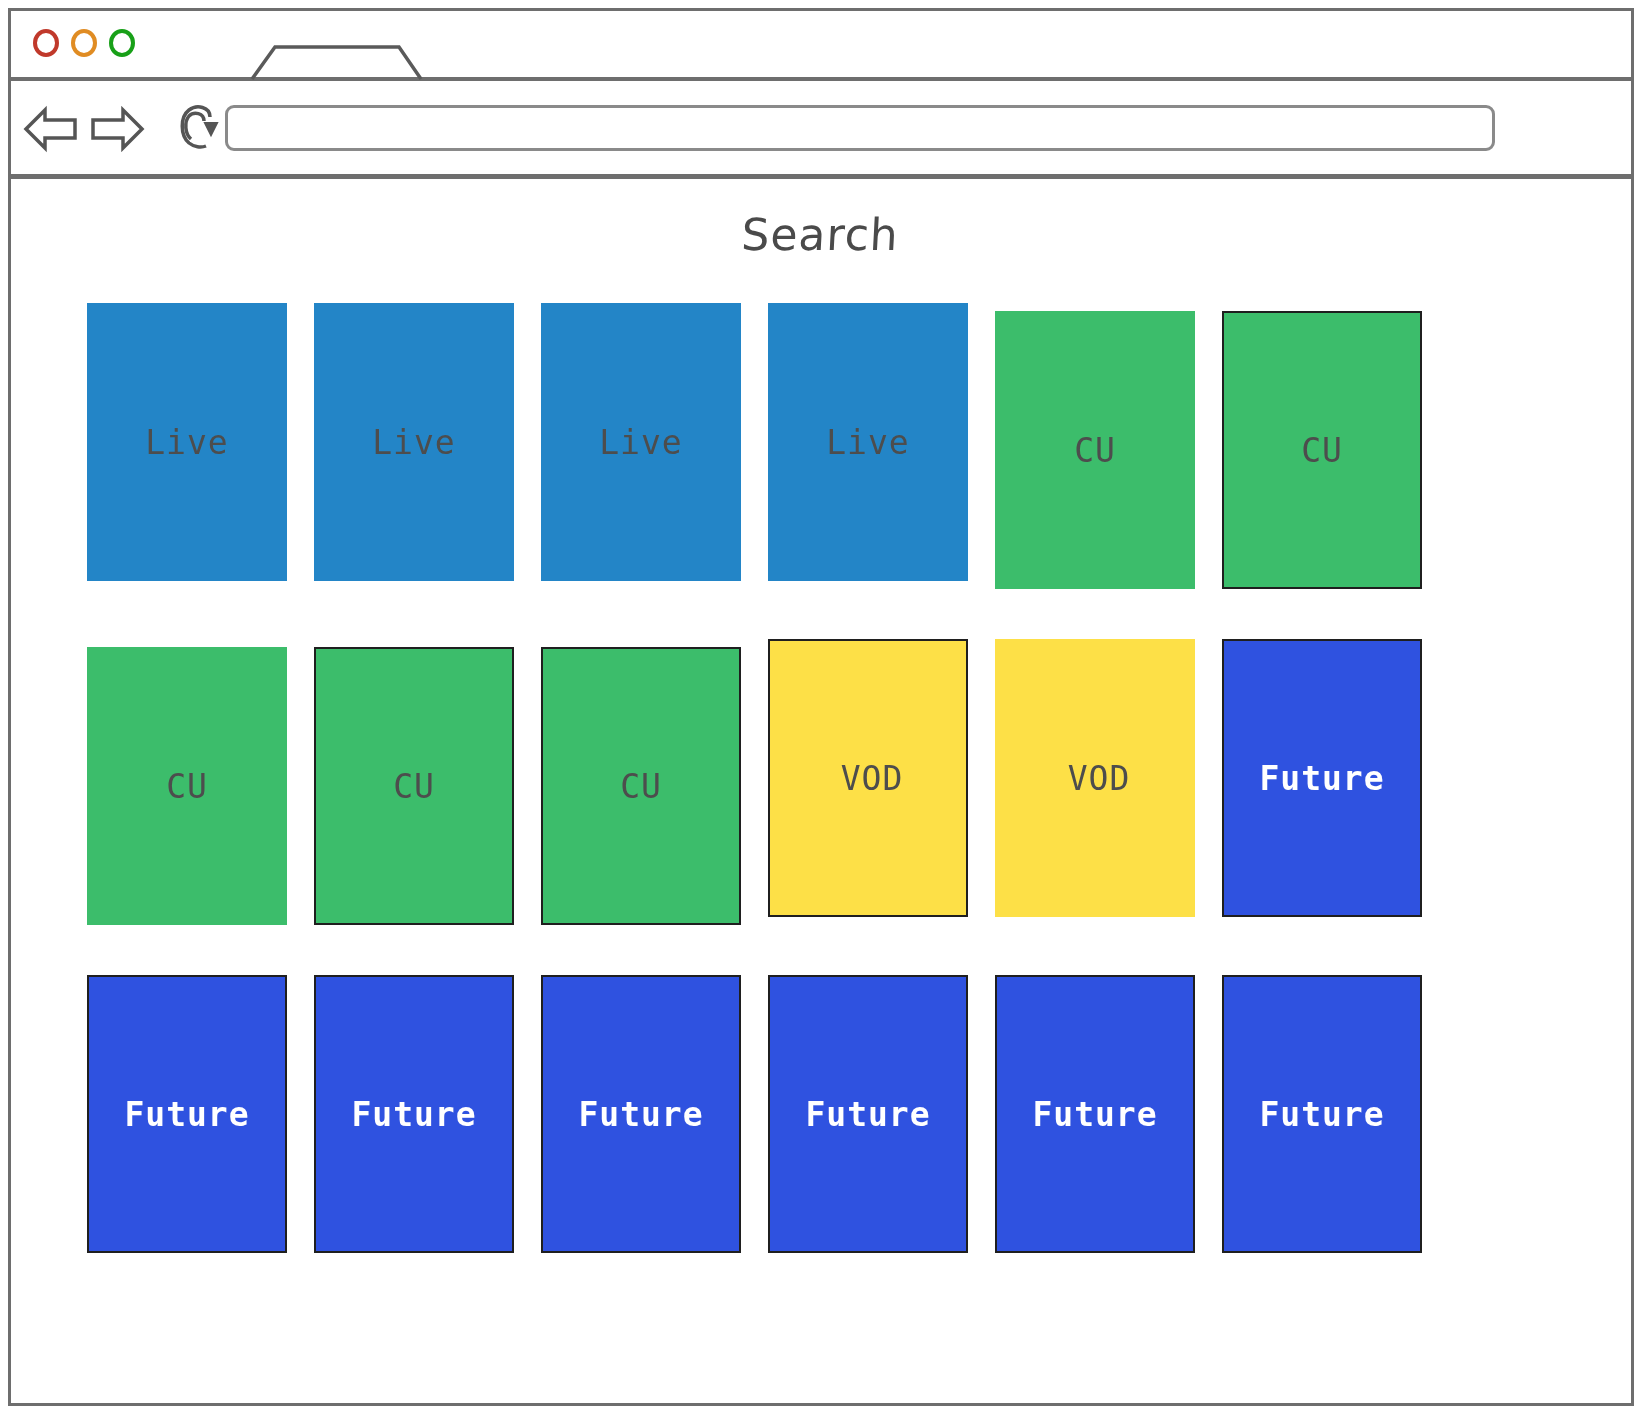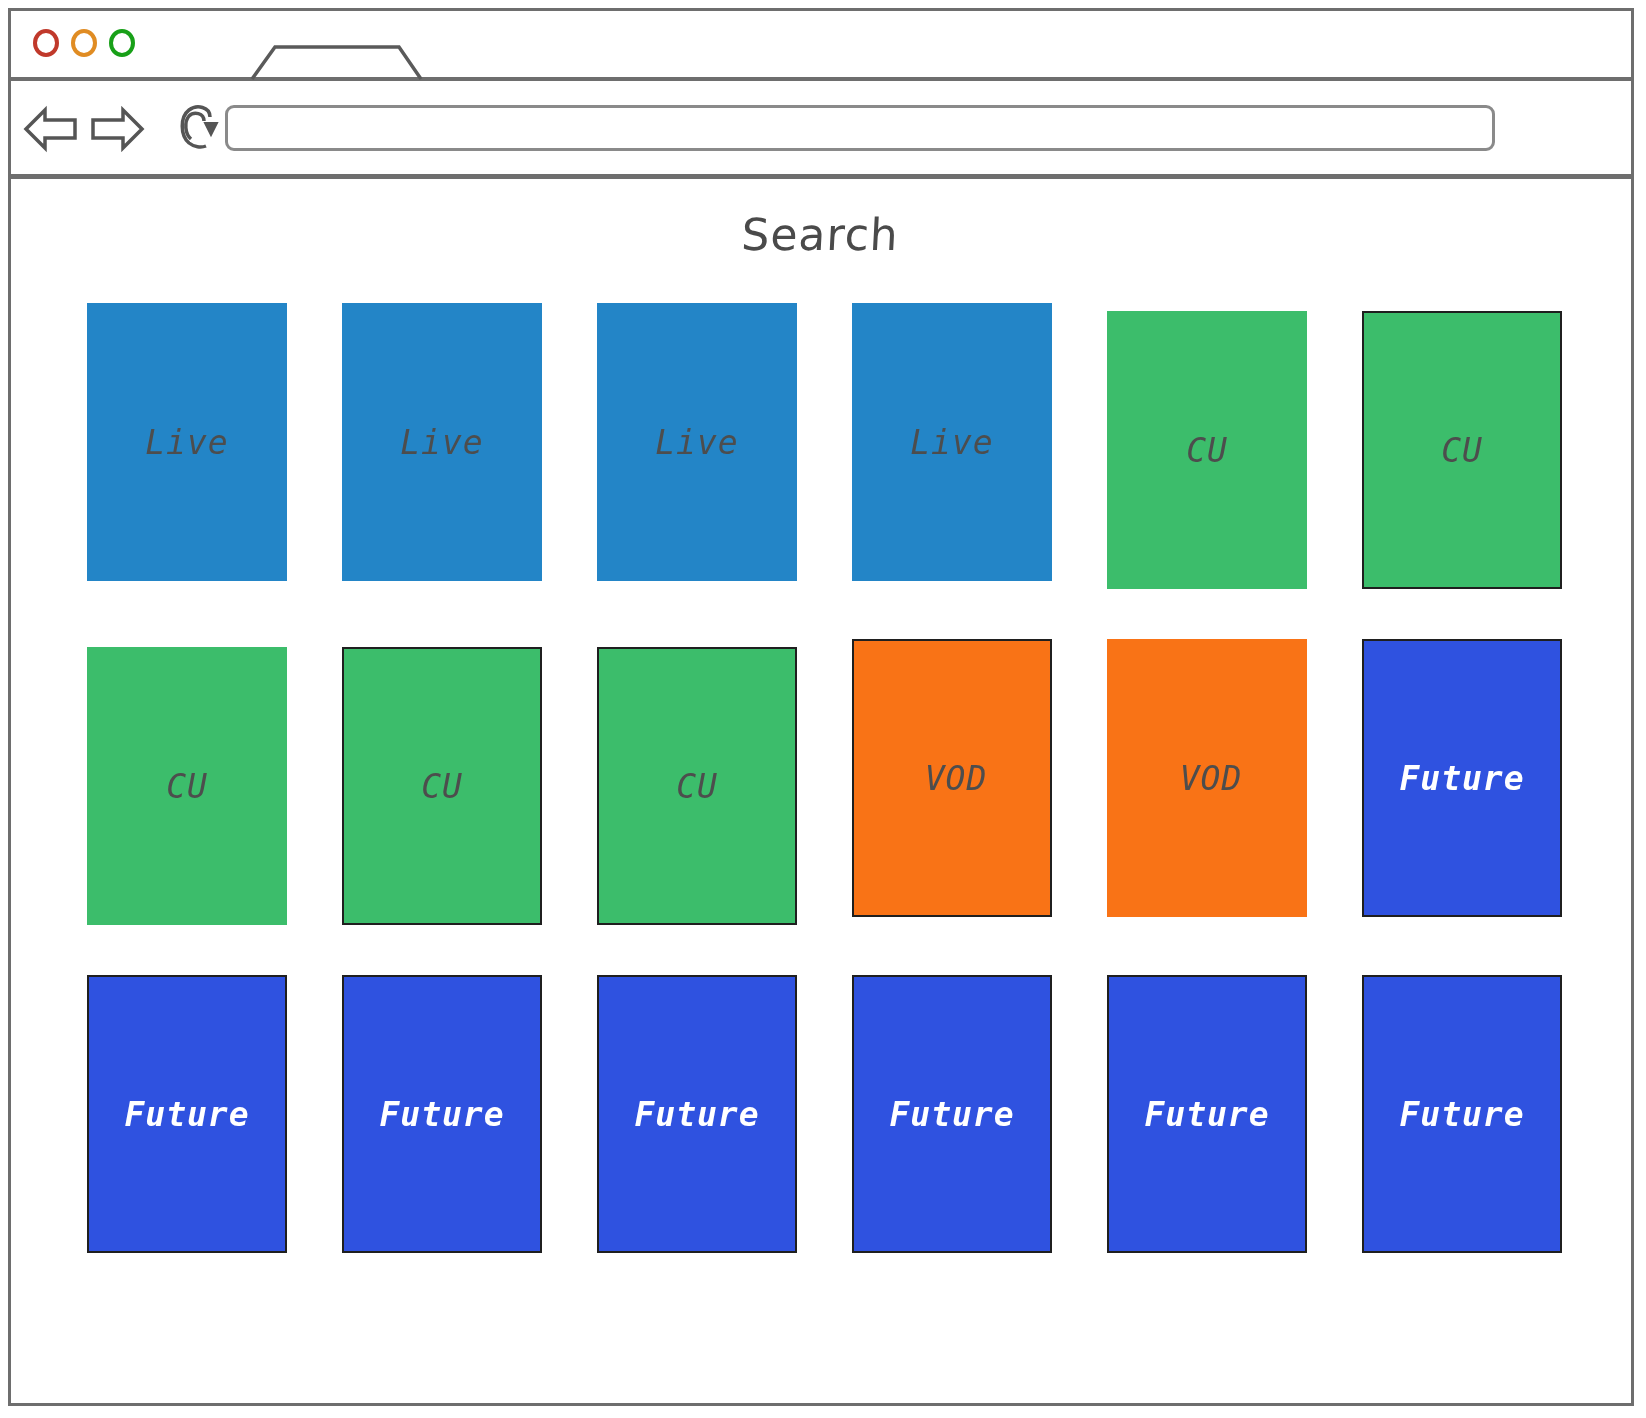--- a/index.html
+++ b/index.html
@@ -126,41 +126,40 @@
   }
 
   
   .tile-grid {
     position: absolute;
     left: 76px;
     top: 124px;
     width: 1460px;
     display: grid;
     grid-template-columns: repeat(6, 200px);
-    gap: 50px 55px;
-    font-style: italic;
+    gap: 50px 27px;
   }
   .tile {
     position: relative;
     height: 278px;
     display: flex;
     align-items: center;
     justify-content: center;
     box-sizing: border-box;
     cursor: pointer;
   }
   .tile-label {
     font-family: "DejaVu Sans Mono", monospace;
     font-size: 33px;
     letter-spacing: 1px;
     user-select: none;
   }
   .tile.type-live   { background: #2385c7; }
   .tile.type-cu     { background: #3cbd6b; margin-top: 8px; }
-  .tile.type-vod    { background: #f97316; padding-left: 8px; }
+  .tile.type-vod    { background: #fde047; padding-left: 8px; }
   .tile.type-future { background: #2f52e0; }
 
   .tile.type-live   .tile-label,
   .tile.type-cu     .tile-label,
   .tile.type-vod    .tile-label { color: #4d4d4d; font-weight: 400; }
   .tile.type-future .tile-label { color: #ffffff; font-weight: 700; }
 
   
   .tile.outlined { box-shadow: inset 0 0 0 2px #1f1f1f; }
 </style>

